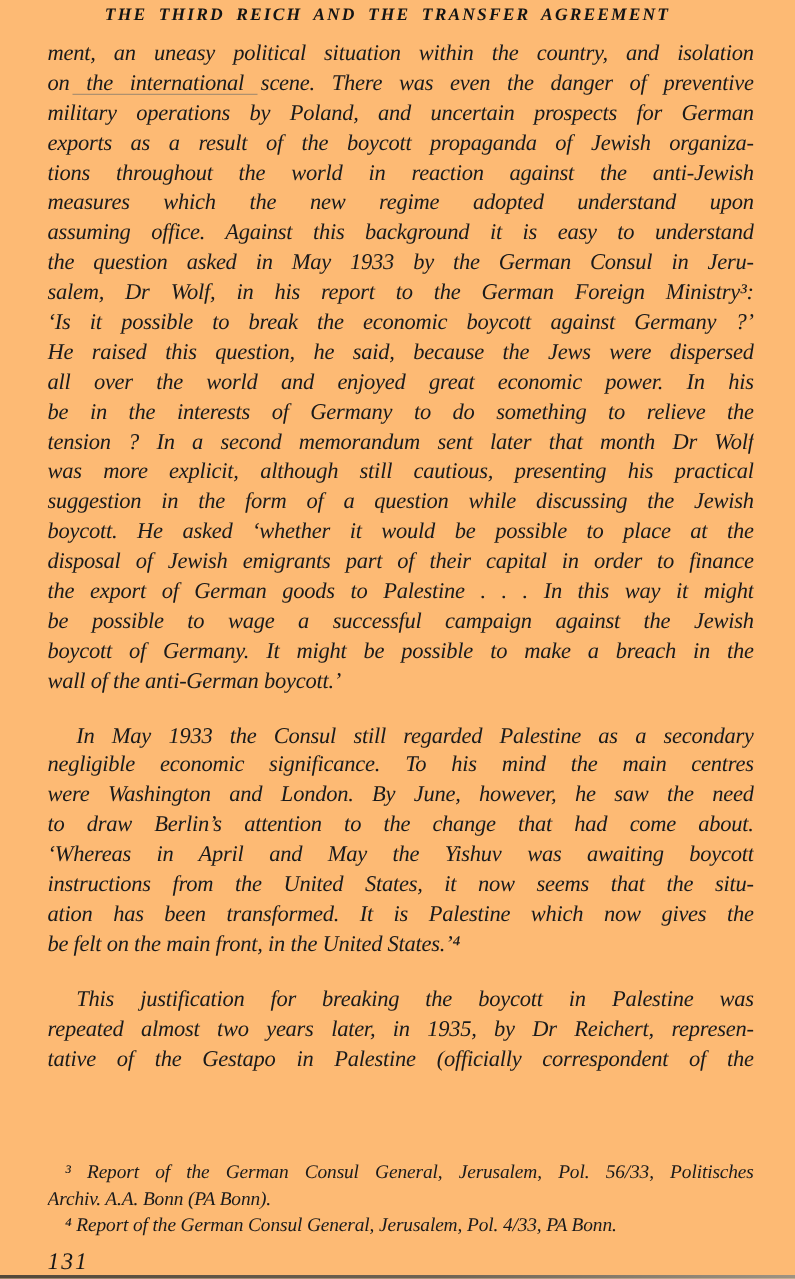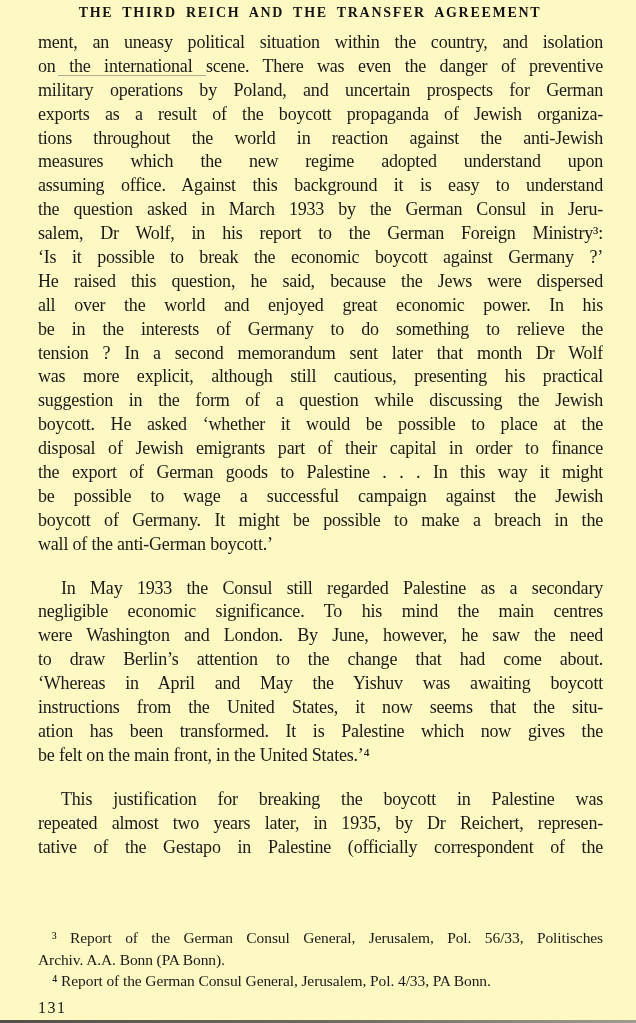--- a/index.html
+++ b/index.html
@@ -6,21 +6,22 @@
   body {
     width: 636px; height: 1023px;
     background: #fbfaf7;
     font-family: "Liberation Serif", "DejaVu Serif", serif;
     color: #1a1a1a;
     overflow: hidden;
   }
   .page {
     position: relative;
     width: 636px; height: 1023px;
-    background: #fef9c3;
+    background: #fdba74;
+    font-style: italic;
   }
   .running-header {
     position: absolute;
     top: 5px; left: 30px; width: 560px;
     text-align: center;
     font-size: 14px;
     font-weight: bold;
     letter-spacing: 1.7px;
     word-spacing: 4px;
     white-space: nowrap;
@@ -50,21 +51,21 @@
     font-size: 15.5px;
     line-height: 21.7px;
     letter-spacing: -0.1px;
   }
   .fn-line { height: 21.7px; overflow: hidden; text-align: left; text-align-last: left; }
   .fn-line.justify { text-align: justify; text-align-last: justify; }
   .fn-line.indent { text-indent: 14px; }
   .page-number {
     position: absolute;
     top: 999px; left: 38px;
-    font-size: 16px;
+    font-size: 19px;
     letter-spacing: 1.5px;
     font-weight: normal;
     color: #171717;
   }
   .pencil-underline {
     position: absolute;
     top: 75px; left: 58px; width: 148px; height: 1px;
     background: #6f6f6c;
     opacity: 0.55;
   }
@@ -83,21 +84,21 @@
 
   <main class="text-block">
       <div class="para">
         <div class="line">ment, an uneasy political situation within the country, and isolation</div>
         <div class="line">on the international scene. There was even the danger of preventive</div>
         <div class="line">military operations by Poland, and uncertain prospects for German</div>
         <div class="line">exports as a result of the boycott propaganda of Jewish organiza-</div>
         <div class="line">tions throughout the world in reaction against the anti-Jewish</div>
         <div class="line">measures which the new regime adopted understand upon</div>
         <div class="line">assuming office. Against this background it is easy to understand</div>
-        <div class="line">the question asked in March 1933 by the German Consul in Jeru-</div>
+        <div class="line">the question asked in May 1933 by the German Consul in Jeru-</div>
         <div class="line">salem, Dr Wolf, in his report to the German Foreign Ministry³:</div>
         <div class="line">‘Is it possible to break the economic boycott against Germany ?’</div>
         <div class="line">He raised this question, he said, because the Jews were dispersed</div>
         <div class="line">all over the world and enjoyed great economic power. In his</div>
         <div class="line">be in the interests of Germany to do something to relieve the</div>
         <div class="line">tension ? In a second memorandum sent later that month Dr Wolf</div>
         <div class="line">was more explicit, although still cautious, presenting his practical</div>
         <div class="line">suggestion in the form of a question while discussing the Jewish</div>
         <div class="line">boycott. He asked ‘whether it would be possible to place at the</div>
         <div class="line">disposal of Jewish emigrants part of their capital in order to finance</div>

